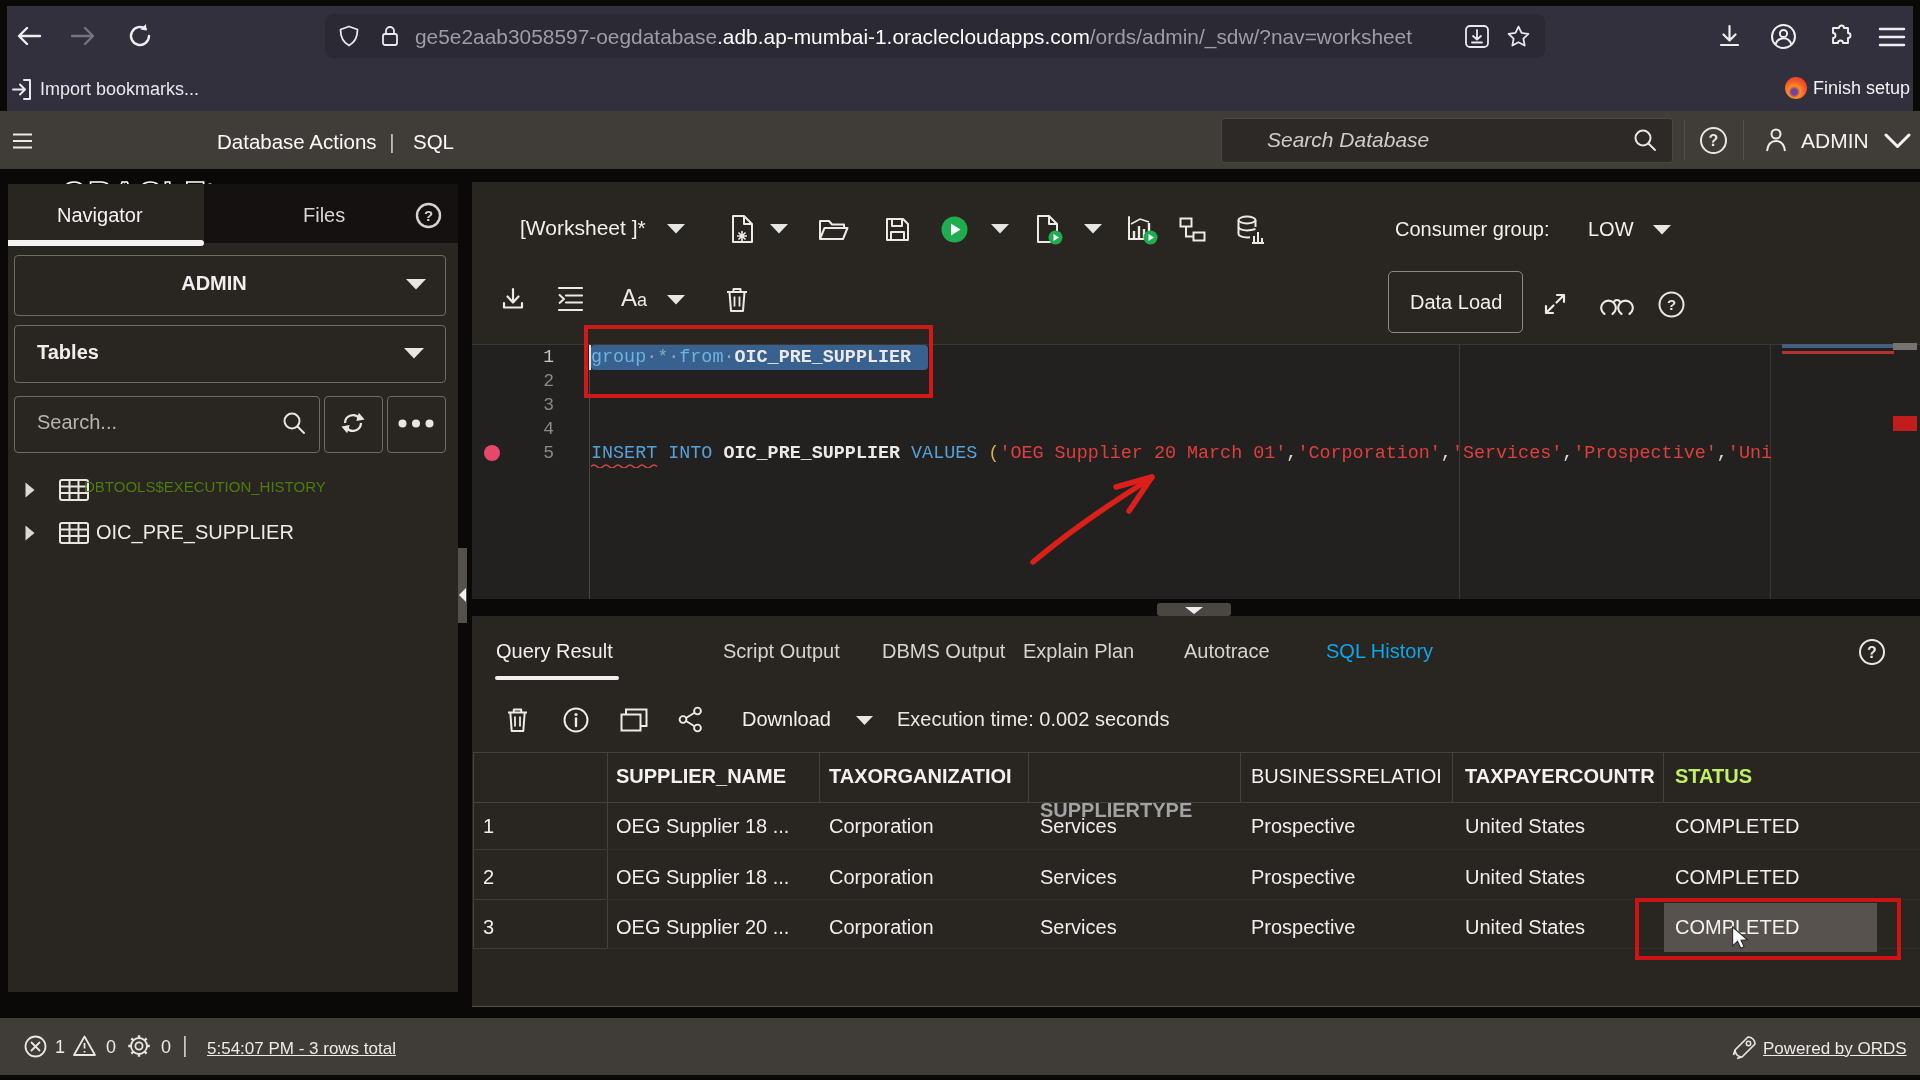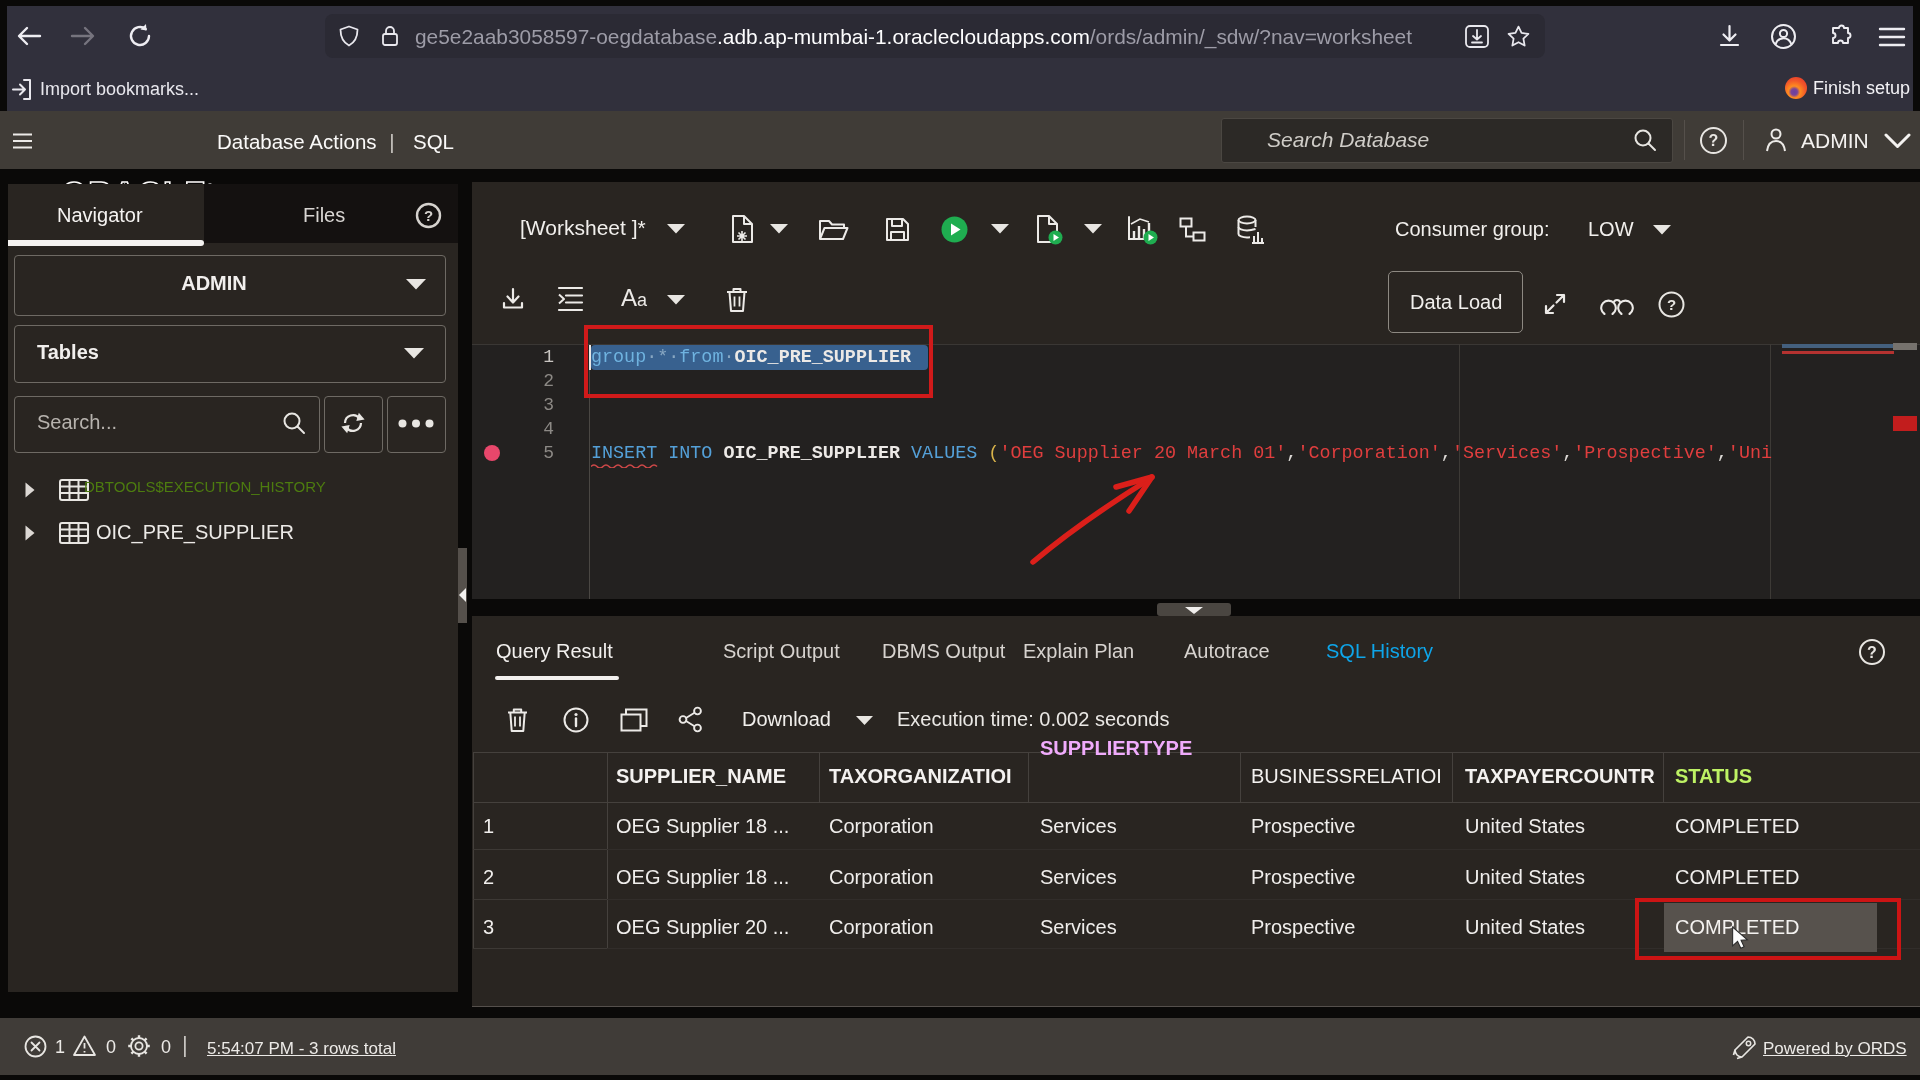--- a/index.html
+++ b/index.html
@@ -349,21 +349,21 @@
 
 <div class="abs" style="left:473px;top:849px;width:1447px;height:1px;background:#312d2a;"></div>
 <div class="abs" style="left:473px;top:899px;width:1447px;height:1px;background:#312d2a;"></div>
 <div class="abs" style="left:473px;top:948px;width:1447px;height:1px;background:#312d2a;"></div>
 <div class="abs" style="left:473px;top:849px;width:134px;height:1px;background:#3d3935;"></div>
 <div class="abs" style="left:473px;top:899px;width:134px;height:1px;background:#3d3935;"></div>
 <div class="abs" style="left:473px;top:948px;width:134px;height:1px;background:#3d3935;"></div>
 
 <div class="abs" style="left:616px;top:765px;font-size:20px;font-weight:700;color:#f4f2f0;">SUPPLIER_NAME</div>
 <div class="abs" style="left:829px;top:765px;font-size:20px;font-weight:700;color:#f4f2f0;">TAXORGANIZATIOI</div>
-<div class="abs" style="left:1040px;top:737px;font-size:20px;font-weight:700;color:#f0abfc;">SUPPLIERTYPE</div>
+<div class="abs" style="left:1040px;top:799px;font-size:20px;font-weight:700;color:#a3a3a3;">SUPPLIERTYPE</div>
 <div class="abs" style="left:1251px;top:765px;font-size:20px;font-weight:400;color:#f4f2f0;">BUSINESSRELATIOI</div>
 <div class="abs" style="left:1465px;top:765px;font-size:20px;font-weight:700;color:#f4f2f0;">TAXPAYERCOUNTR</div>
 <div class="abs" style="left:1675px;top:765px;font-size:20px;font-weight:700;color:#bef264;">STATUS</div>
 
 <div class="abs" style="left:483px;top:815px;font-size:20px;color:#f0eeec;">1</div>
 <div class="abs" style="left:616px;top:815px;font-size:20px;color:#f0eeec;">OEG Supplier 18 ...</div>
 <div class="abs" style="left:829px;top:815px;font-size:20px;color:#f0eeec;">Corporation</div>
 <div class="abs" style="left:1040px;top:815px;font-size:20px;color:#f0eeec;">Services</div>
 <div class="abs" style="left:1251px;top:815px;font-size:20px;color:#f0eeec;">Prospective</div>
 <div class="abs" style="left:1465px;top:815px;font-size:20px;color:#f0eeec;">United States</div>

